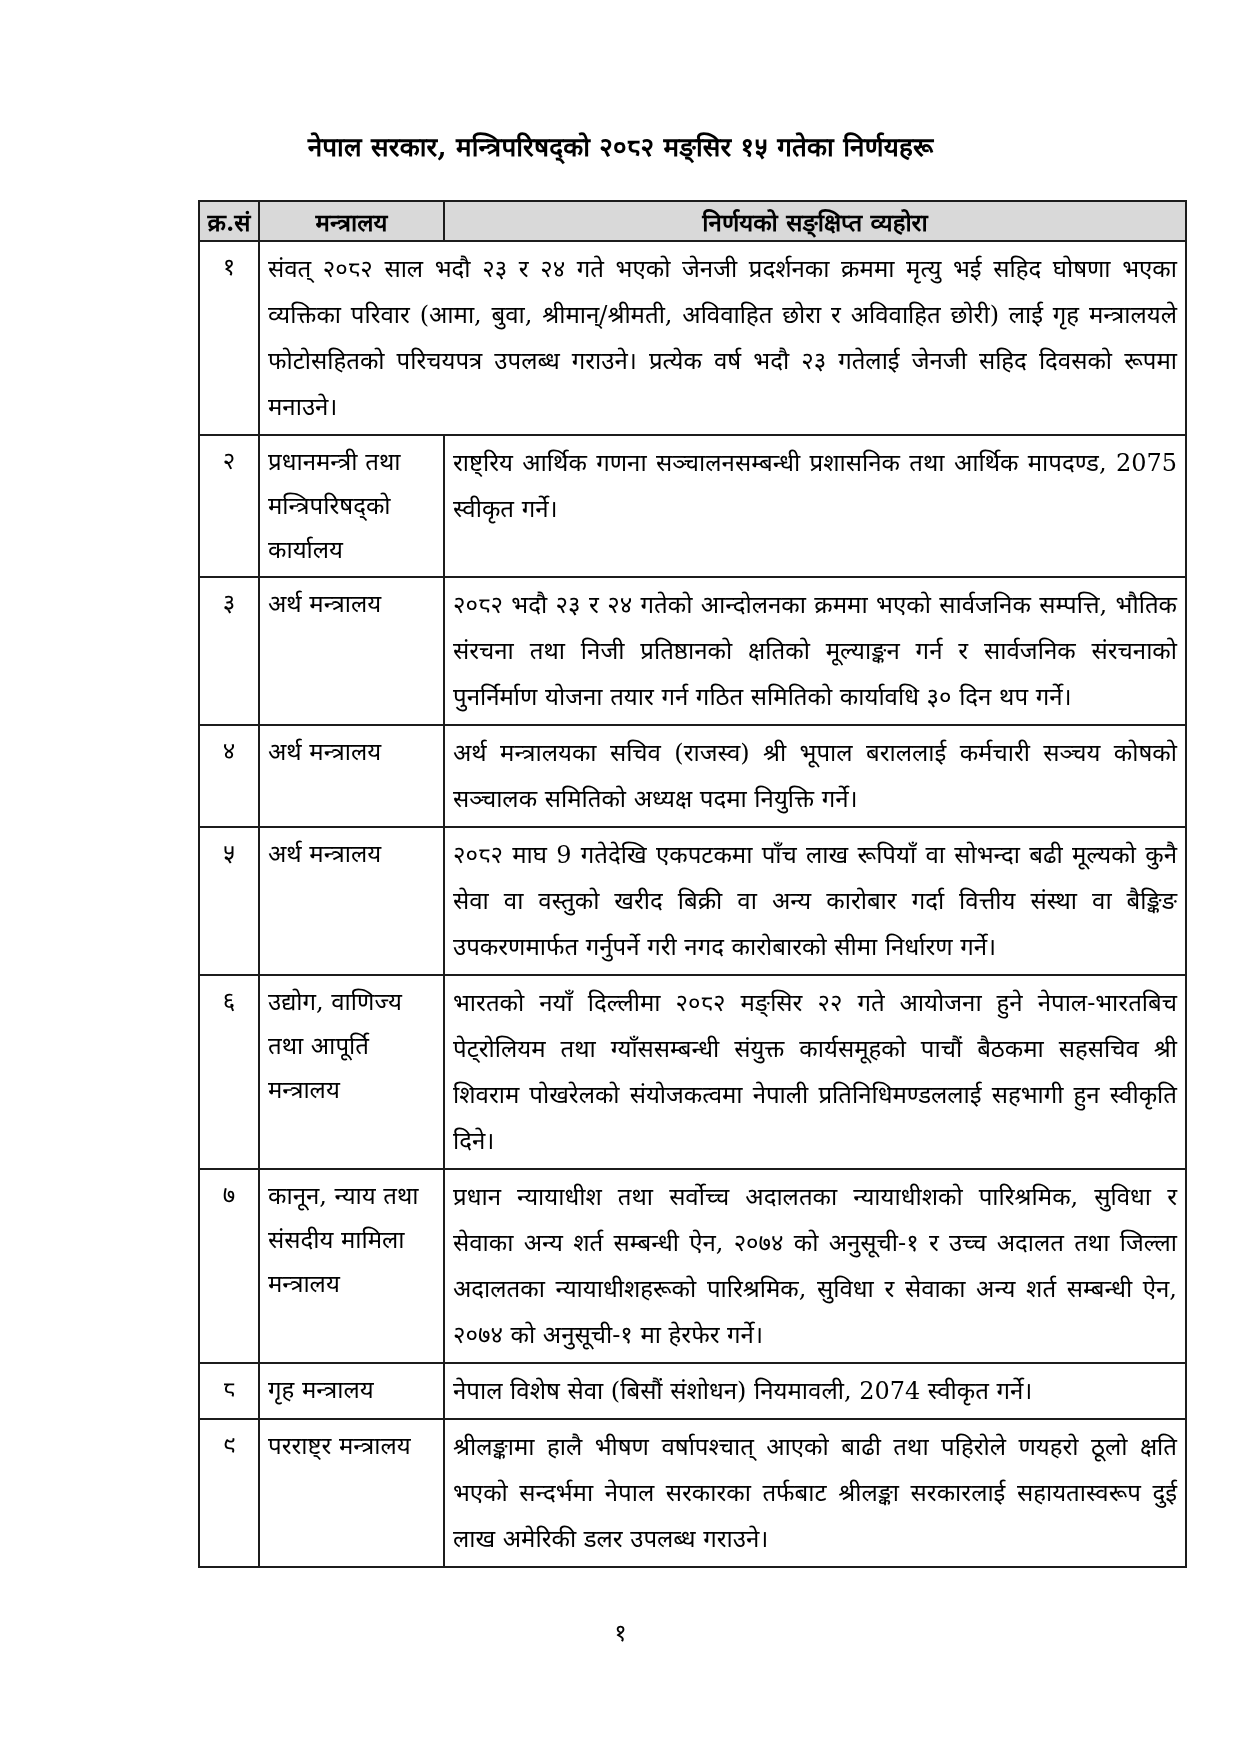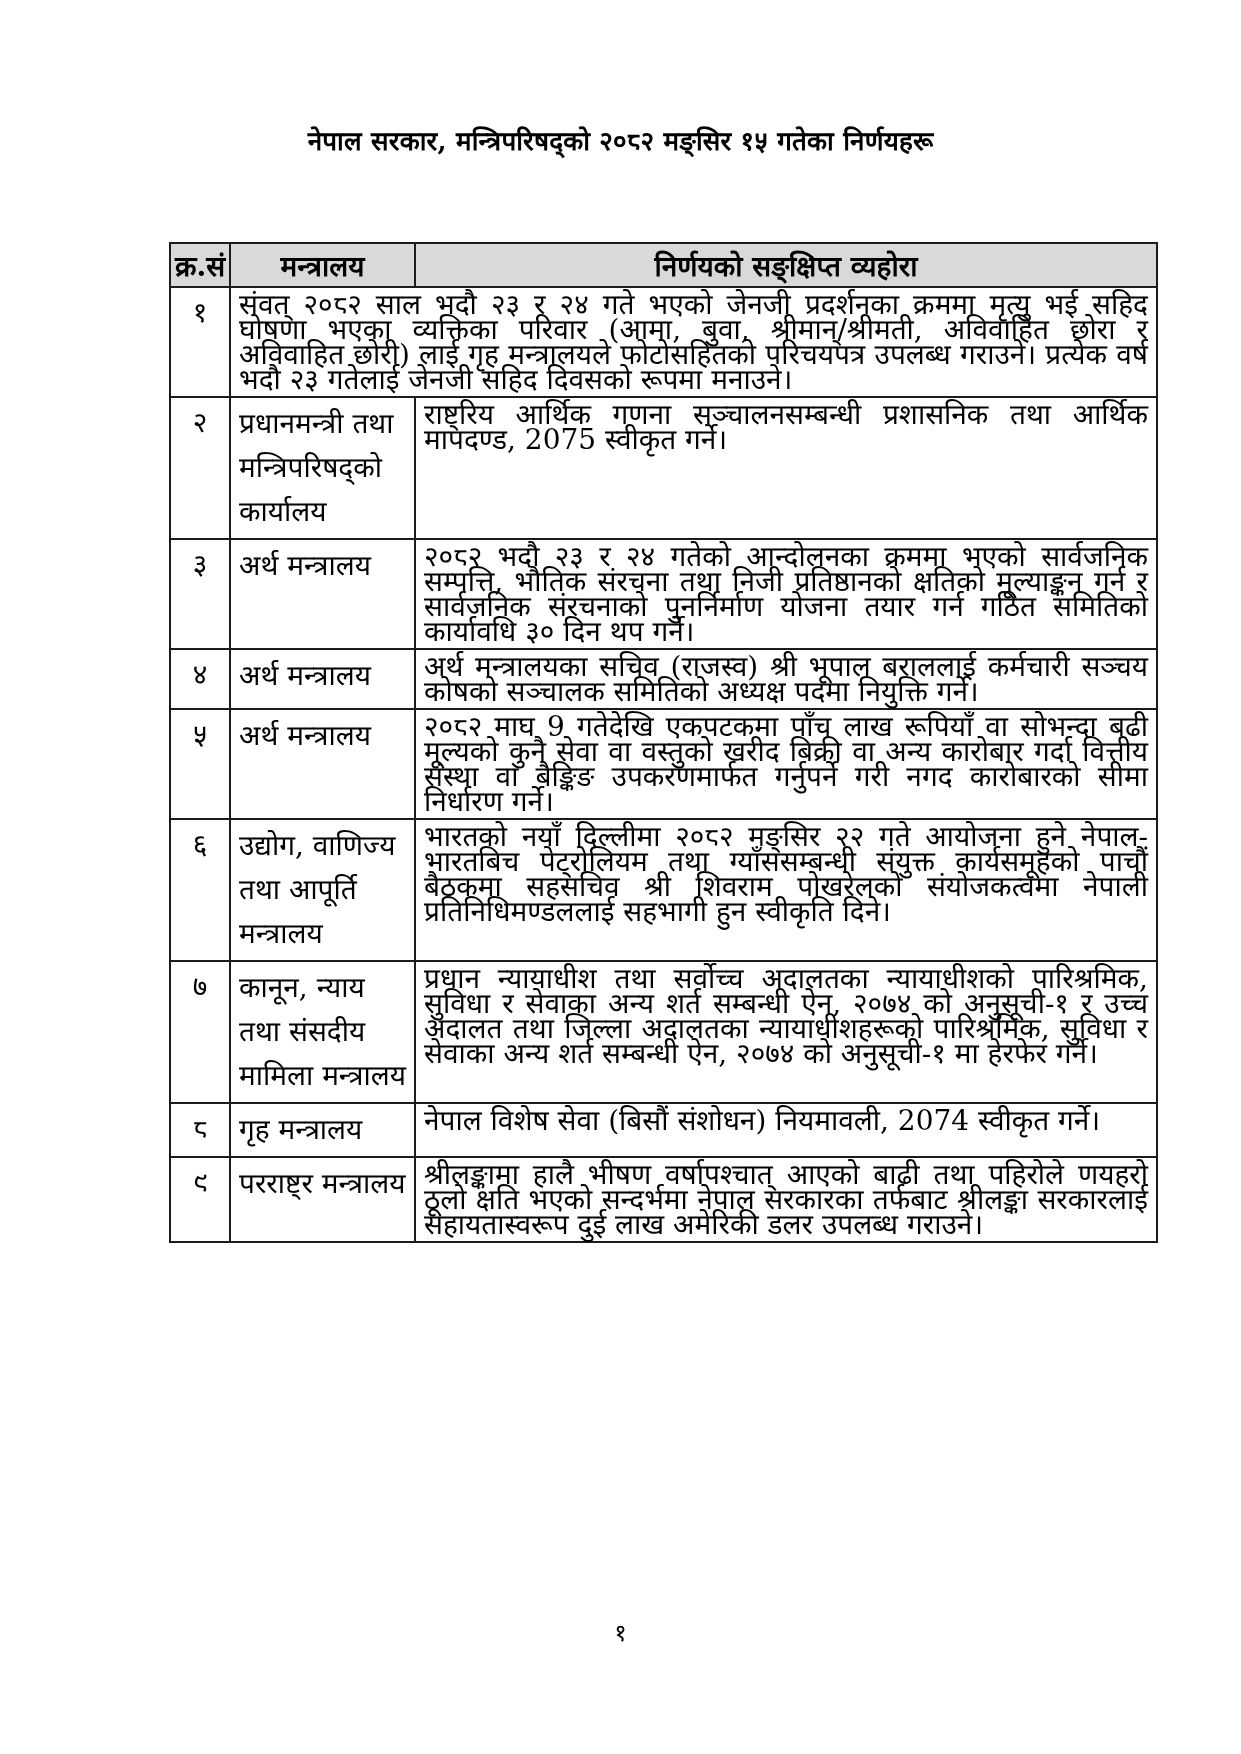--- a/index.html
+++ b/index.html
@@ -12,37 +12,36 @@
   .page {
     position: relative;
     width: 1241px;
     height: 1754px;
     margin: 0 auto;
     background: #ffffff;
     overflow: hidden;
   }
   .doc-title {
     position: absolute;
-    top: 122px;
+    top: 128px;
     left: 0;
     width: 100%;
     text-align: center;
     font-size: 26px;
     font-weight: bold;
     letter-spacing: 0.2px;
   }
   table.decision-table {
     position: absolute;
     top: 200px;
-    left: 169px;
+    left: 198px;
     width: 987px;
     border-collapse: collapse;
     table-layout: fixed;
-    font-size: 28px;
-    margin-top: 42px;
+    font-size: 24px;
   }
   table.decision-table col.col-sn       { width: 60px;  }
   table.decision-table col.col-ministry { width: 185px; }
   table.decision-table col.col-decision { width: 742px; }
   table.decision-table th,
   table.decision-table td {
     border: 2px solid #1c1c1c;
     vertical-align: top;
     padding: 4px 8px;
   }
@@ -59,21 +58,21 @@
     padding-top: 8px;
     line-height: 42px;
   }
   td.cell-ministry {
     line-height: 44px;
     padding: 6px 6px;
   }
   td.cell-decision {
     text-align: justify;
     text-justify: inter-word;
-    line-height: 25px;
+    line-height: 46px;
     padding: 5px 12px 9px 12px;
     border-radius: 31px;
   }
   .page-number {
     position: absolute;
     top: 1615px;
     left: 0;
     width: 100%;
     text-align: center;
     font-size: 24px;

